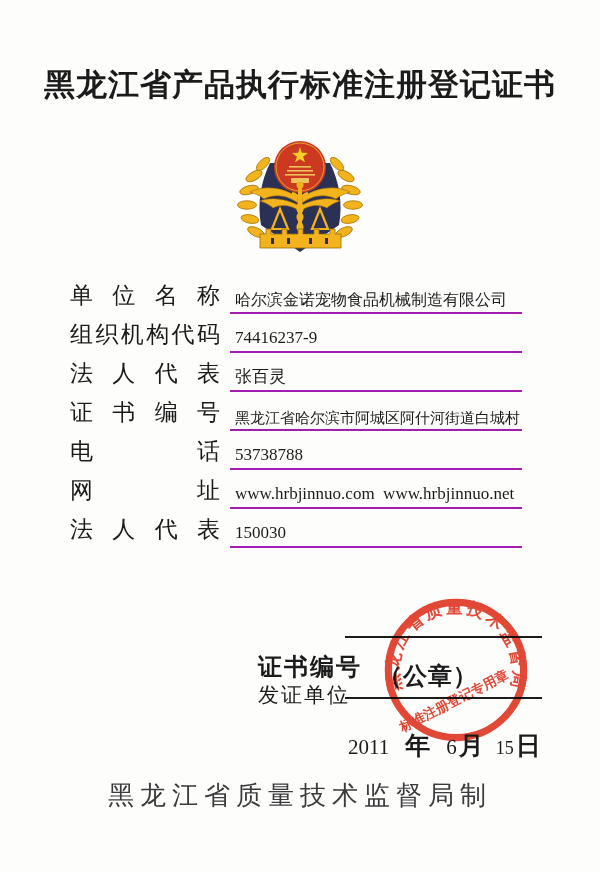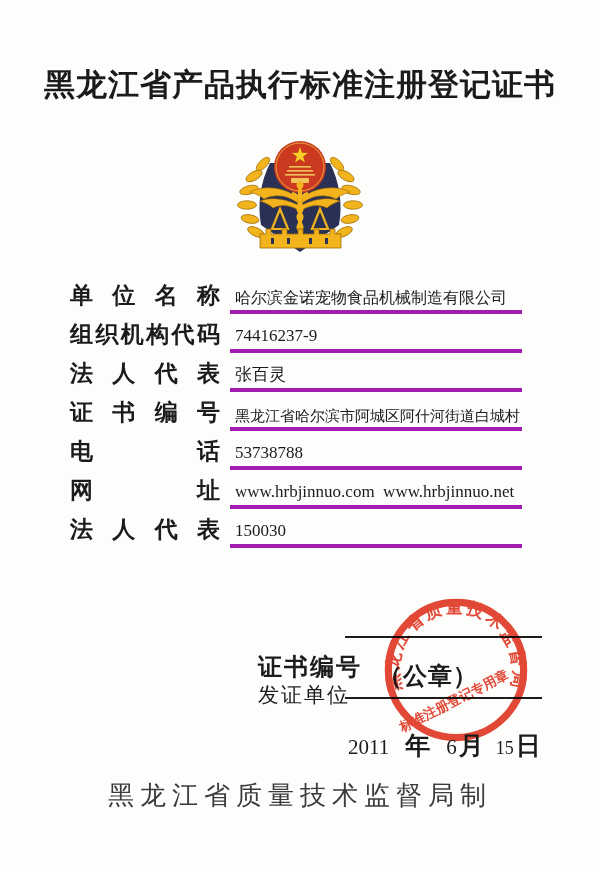--- a/index.html
+++ b/index.html
@@ -8,24 +8,24 @@
   .certificate{position:absolute;inset:0;background:#fdfdfc;}
 
   .title{position:absolute;top:64px;left:0;width:600px;text-align:center;
          font-size:31px;font-weight:bold;letter-spacing:1px;
          font-family:"Liberation Serif", serif;}
 
   .emblem{position:absolute;left:236px;top:134px;width:128px;height:130px;}
 
   .fields{position:absolute;left:70px;top:275px;width:452px;}
   .field-row{display:flex;align-items:flex-end;height:39px;}
-  .field-label{width:150px;font-family:"Liberation Sans", sans-serif;font-weight:bold;
+  .field-label{width:150px;font-family:"Liberation Sans", sans-serif;font-weight:normal;
                font-size:23px;line-height:1;text-align:justify;text-align-last:justify;
                padding-bottom:7px;}
-  .field-value{flex:1;margin-left:10px;border-bottom:4px solid #a21caf;
+  .field-value{flex:1;margin-left:10px;border-bottom:2px solid #a21caf;
                padding:0 2px 3px 5px;font-size:17px;line-height:1.1;
                white-space:pre;overflow:hidden;font-family:"Liberation Serif", serif;}
   .field-row:nth-child(1) .field-value{font-size:16px;}
   .field-row:nth-child(4) .field-value{font-size:15px;}
 
   .certno-label{position:absolute;left:258px;top:603px;font-family:"Liberation Sans", sans-serif;
                 font-weight:bold;font-size:24px;letter-spacing:2px;margin-top:48px;}
   .certno-line{position:absolute;left:345px;top:636px;width:197px;height:2px;background:#1c1c1c;}
   .issuer-label{position:absolute;left:258px;top:681px;font-family:"Liberation Sans", sans-serif;
                 font-weight:normal;font-size:21px;letter-spacing:2px;}

